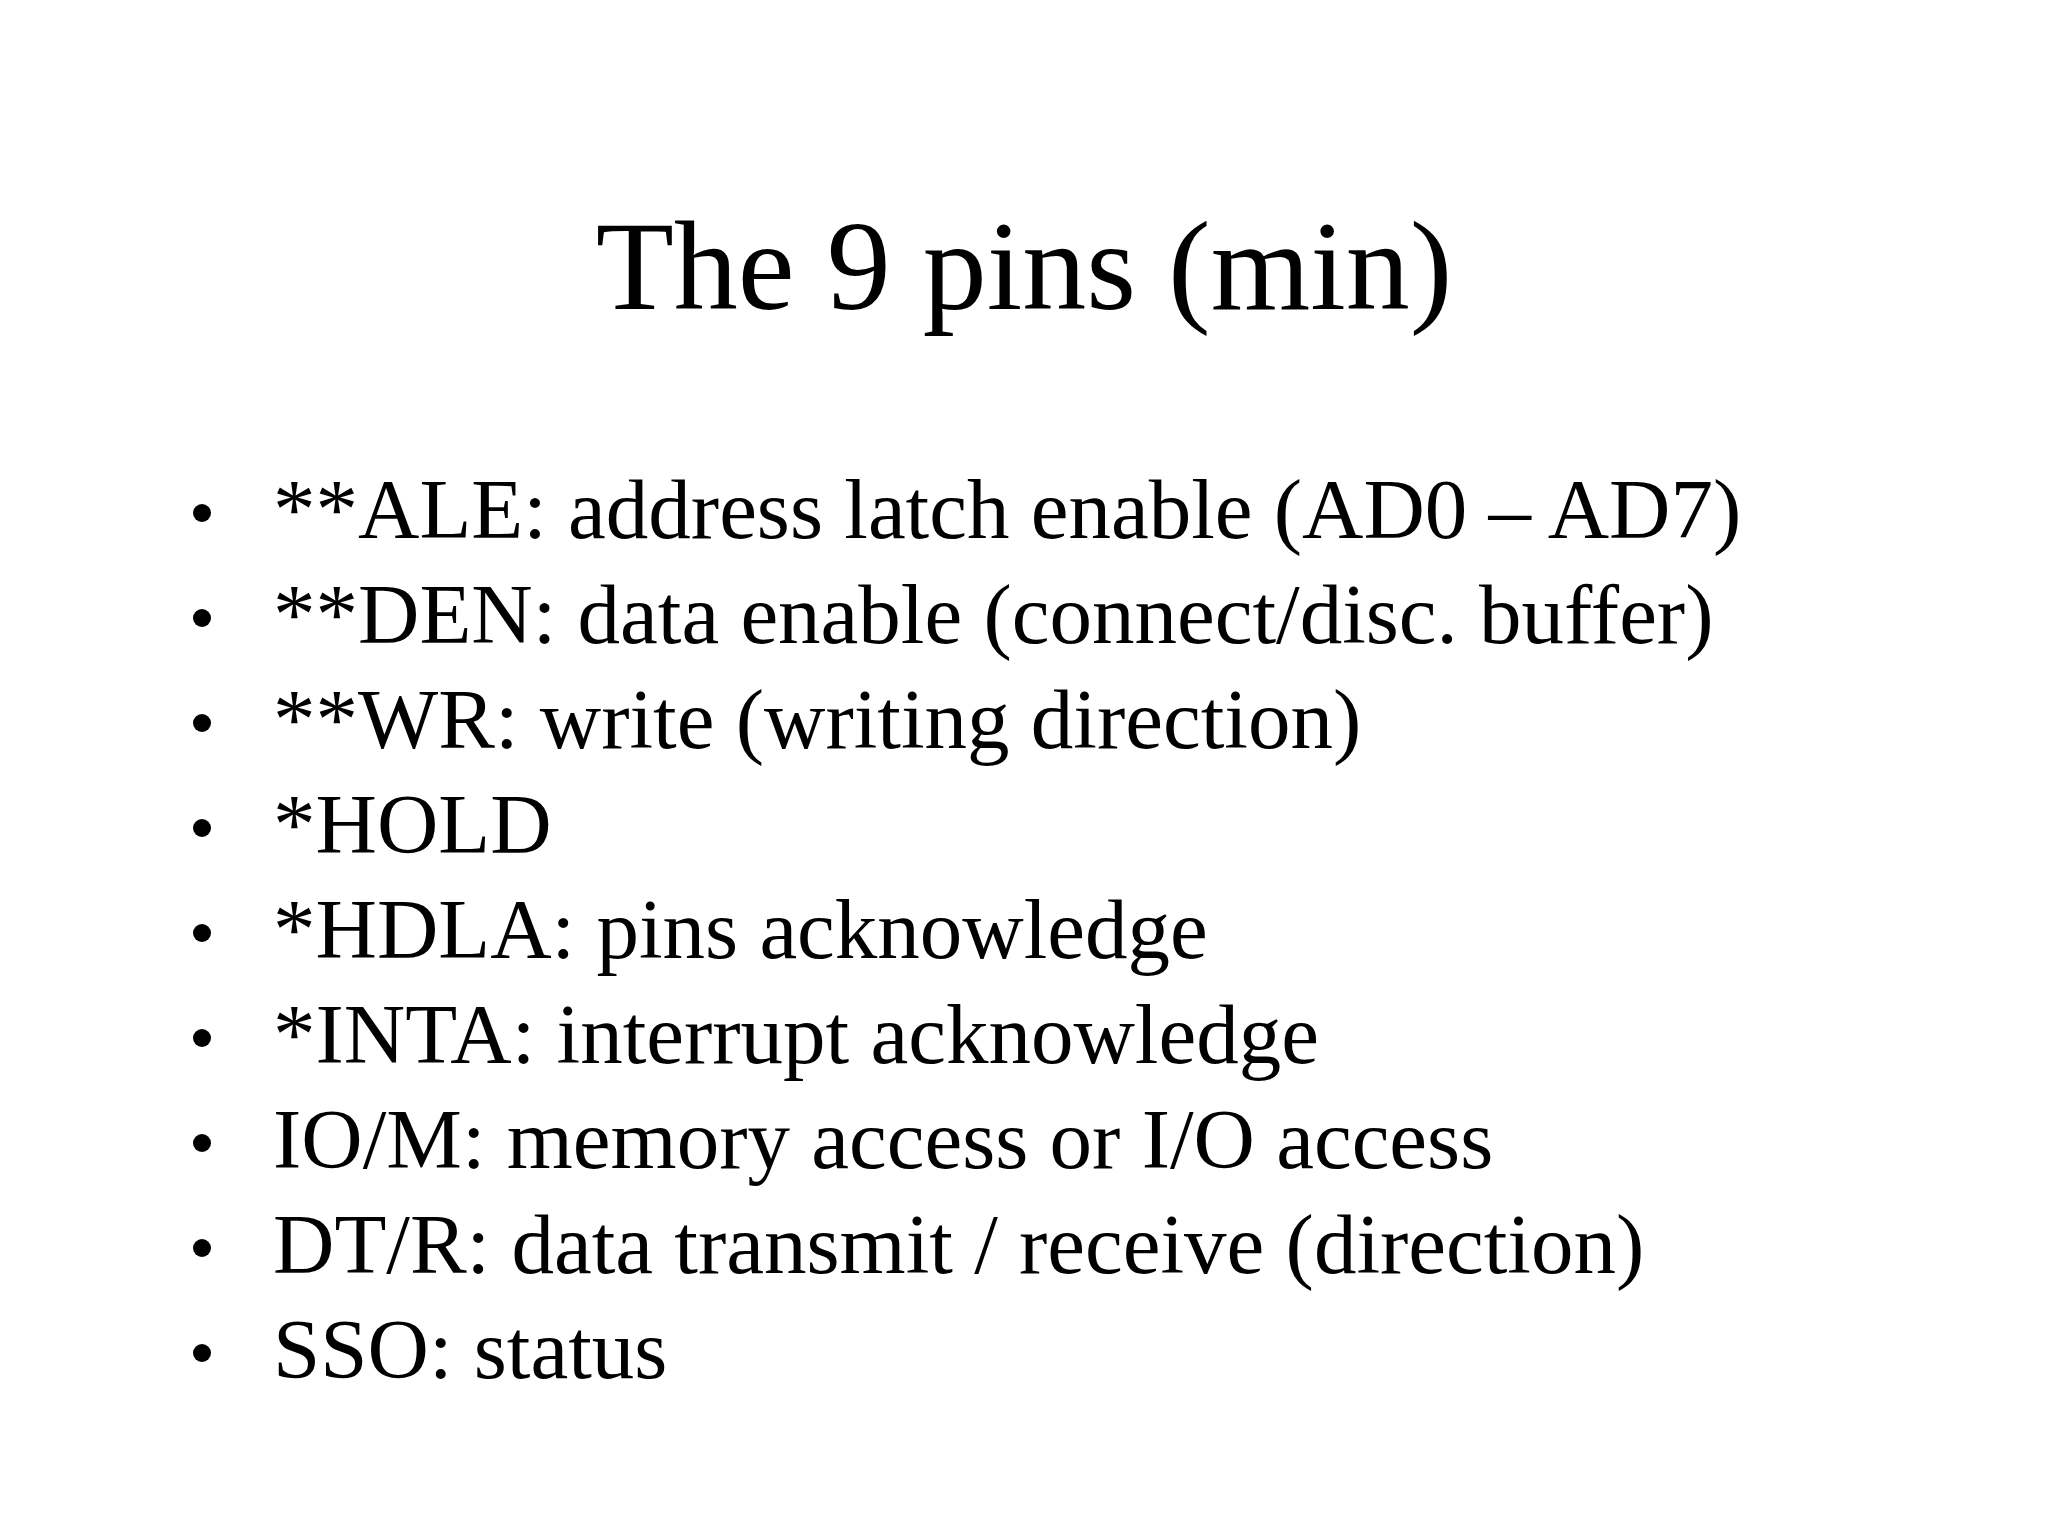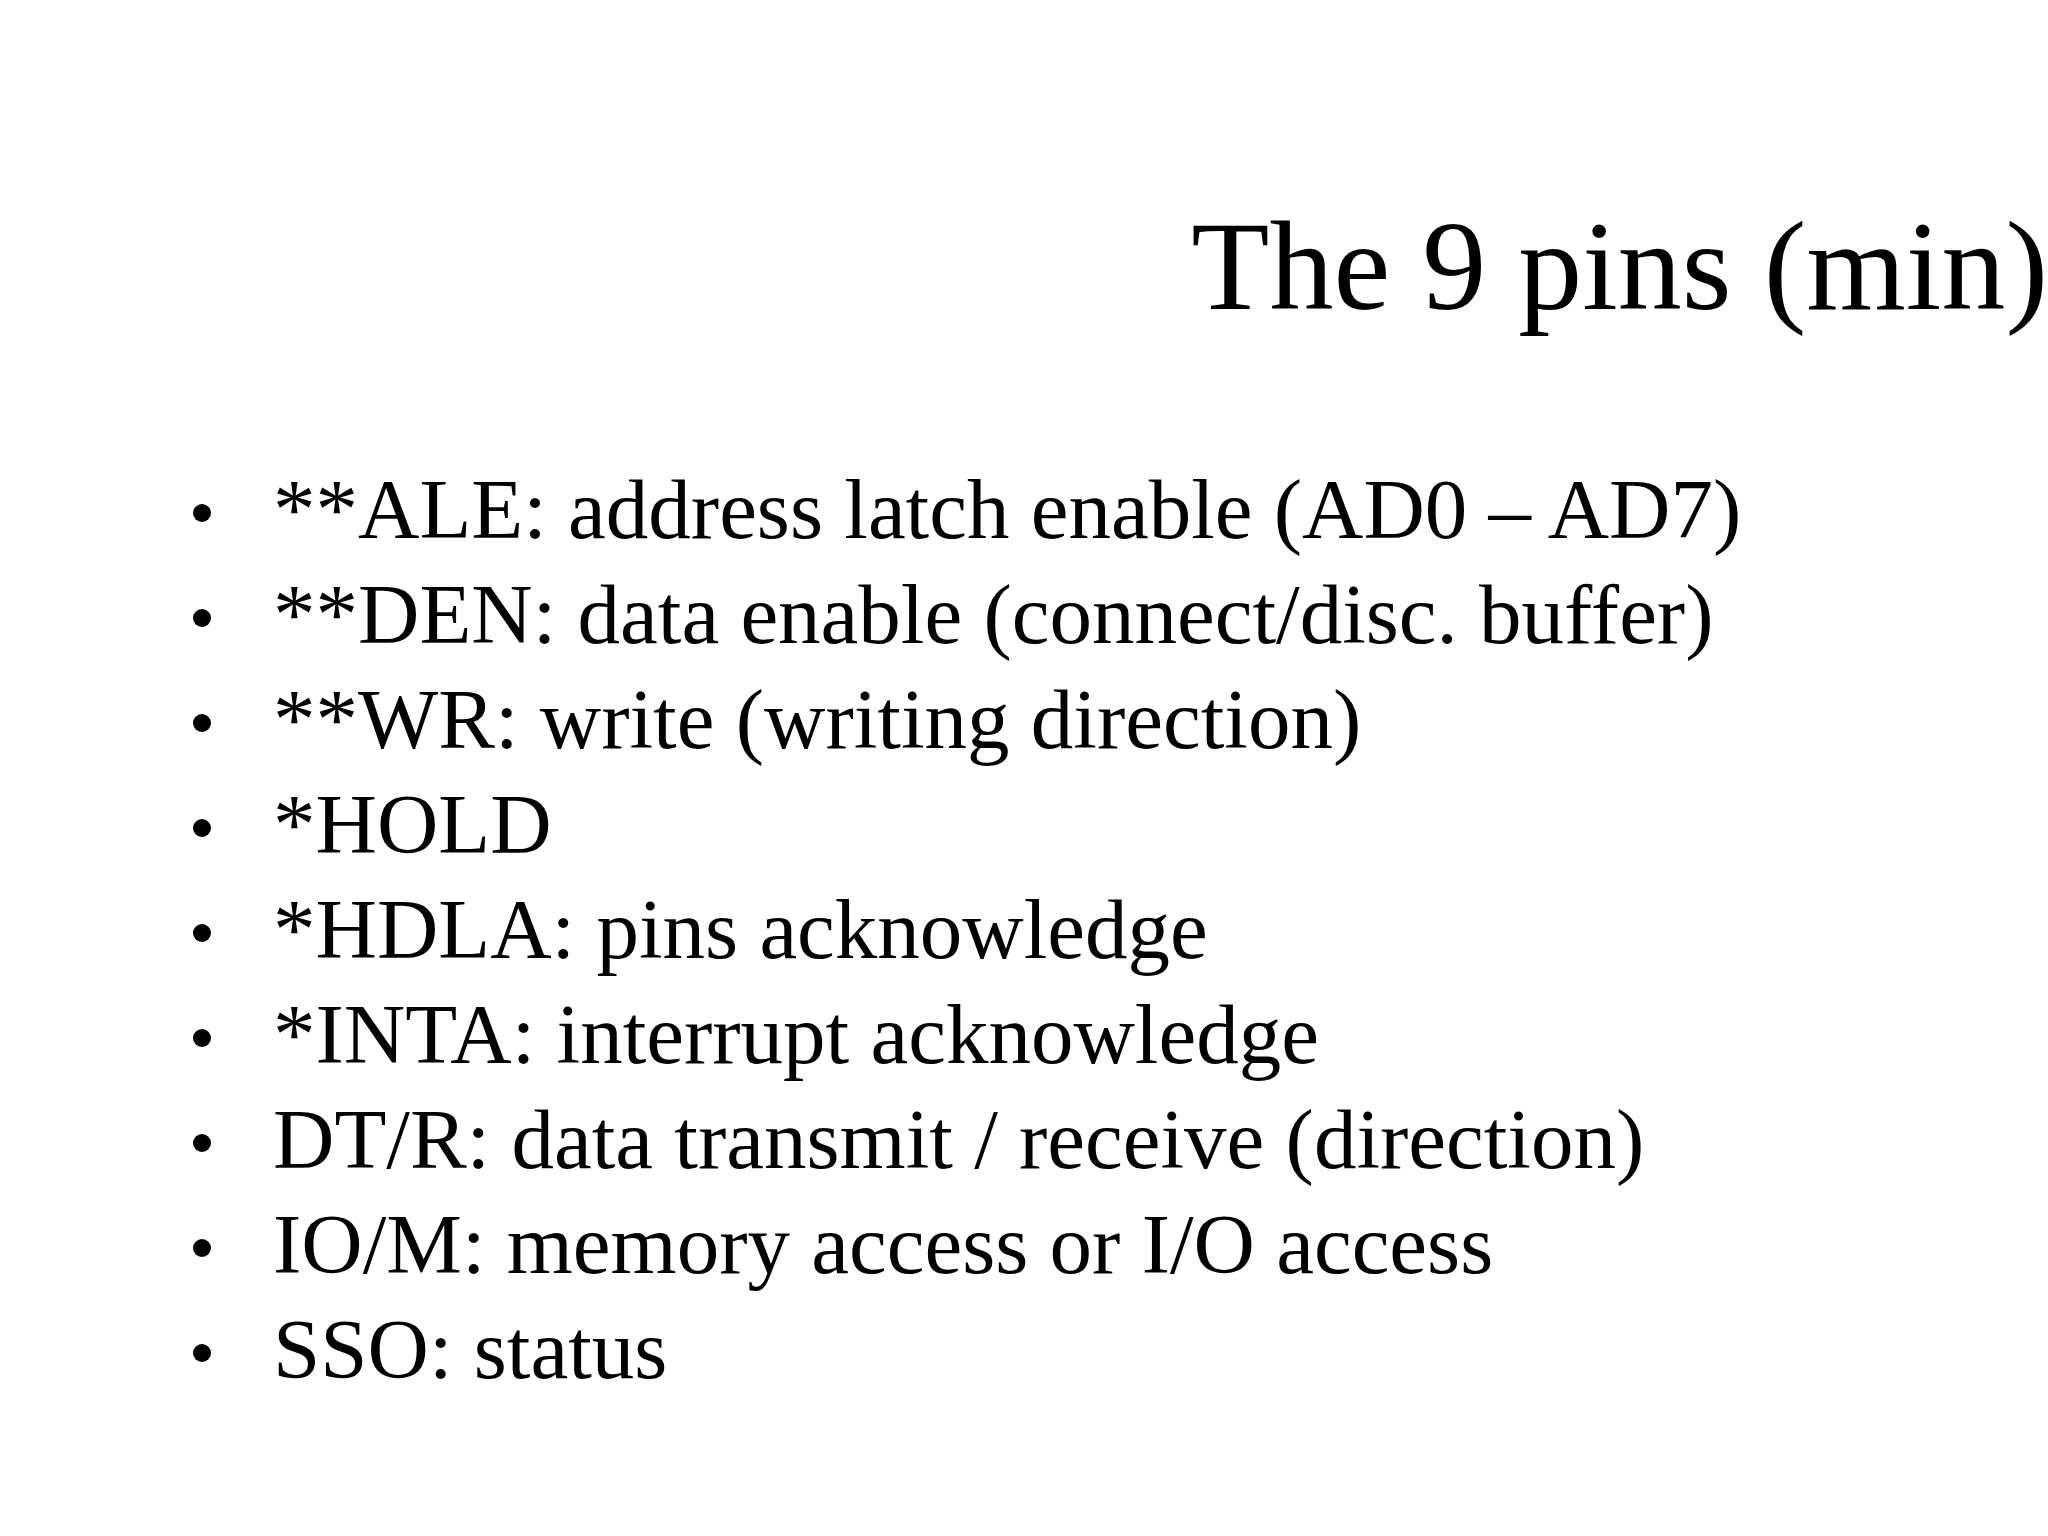--- a/index.html
+++ b/index.html
@@ -14,21 +14,21 @@
     background: #ffffff;
     overflow: hidden;
     font-family: "Liberation Serif", "DejaVu Serif", serif;
     color: #000000;
   }
   .slide-title {
     position: absolute;
     top: 196px;
     left: 0;
     width: 2048px;
-    text-align: right;
+    text-align: center;
     font-size: 128px;
     line-height: 1.1;
     font-weight: 400;
     white-space: nowrap;
   }
   .bullet-list {
     position: absolute;
     top: 441px;
     left: 150px;
     width: 1800px;
@@ -59,17 +59,17 @@
 <div class="slide">
   <div class="slide-title">The 9 pins (min)</div>
 
   <ul class="bullet-list">
       <li class="bullet-item"><span class="bullet-dot"></span><span>**ALE: address latch enable (AD0 – AD7)</span></li>
       <li class="bullet-item"><span class="bullet-dot"></span><span>**DEN: data enable (connect/disc. buffer)</span></li>
       <li class="bullet-item"><span class="bullet-dot"></span><span>**WR: write (writing direction)</span></li>
       <li class="bullet-item"><span class="bullet-dot"></span><span>*HOLD</span></li>
       <li class="bullet-item"><span class="bullet-dot"></span><span>*HDLA: pins acknowledge</span></li>
       <li class="bullet-item"><span class="bullet-dot"></span><span>*INTA: interrupt acknowledge</span></li>
+      <li class="bullet-item"><span class="bullet-dot"></span><span>IO/M: memory access or I/O access</span></li>
       <li class="bullet-item"><span class="bullet-dot"></span><span>DT/R: data transmit / receive (direction)</span></li>
-      <li class="bullet-item"><span class="bullet-dot"></span><span>IO/M: memory access or I/O access</span></li>
       <li class="bullet-item"><span class="bullet-dot"></span><span>SSO: status</span></li>
     </ul>
 </div>
 
 </body></html>

